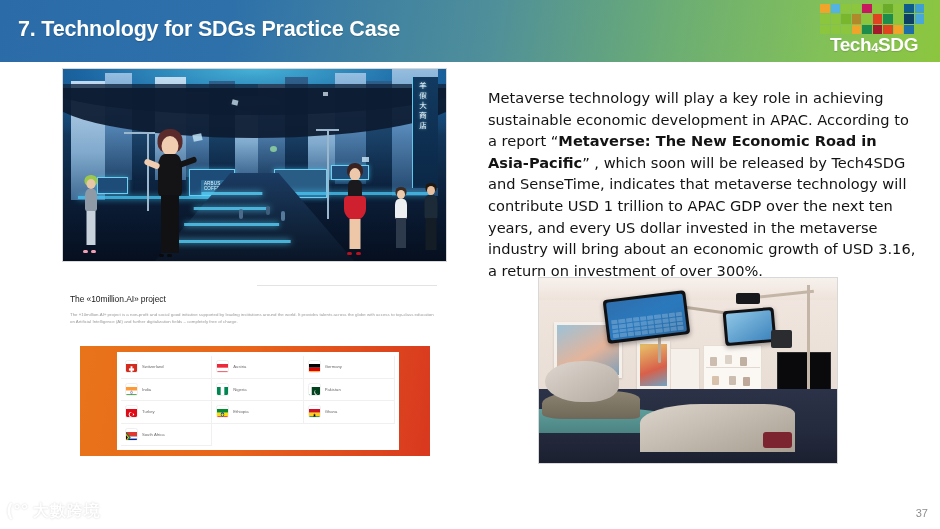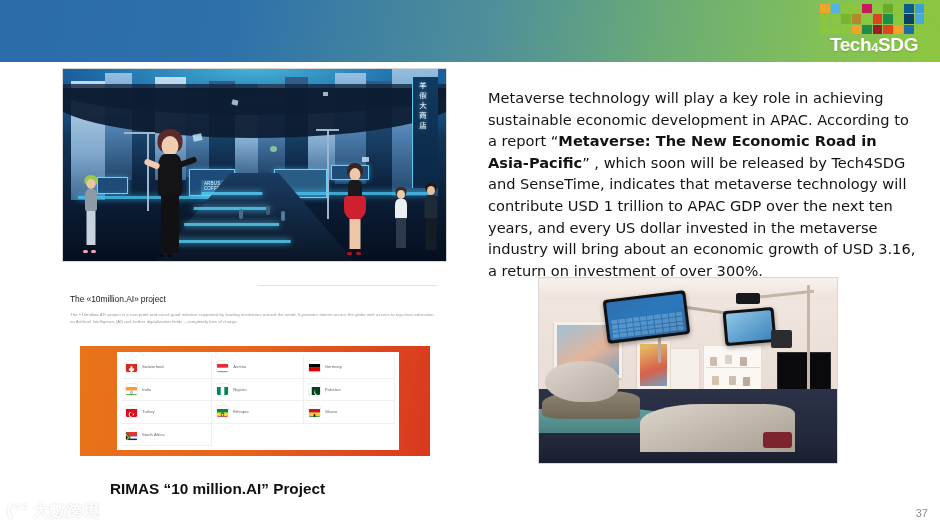--- a/index.html
+++ b/index.html
@@ -147,20 +147,21 @@
   .wm-text { font-size: 16px; color: #ffffff; font-weight: bold; letter-spacing: 1px;
     text-shadow: 0 0 2px rgba(120,120,120,.6); font-family: "DejaVu Sans", sans-serif; }
   .pageno { position: absolute; right: 12px; top: 507px; font-size: 11px; color: #8e8e8e; }
 </style>
 </head>
 <body>
 
 <div class="slide">
 
   <div class="header">
+    <div class="header-title">7. Technology for SDGs Practice Case</div>
 
     <div class="logo-wrap">
       <div class="logo-grid" id="logo-grid">
           <i style="background: rgb(240, 165, 42);"></i>
           <i style="background: rgb(84, 179, 224);"></i>
           <i style="background: rgb(140, 198, 63);"></i>
           <i style="background: rgb(140, 198, 63);"></i>
           <i style="background: rgb(200, 25, 95);"></i>
           <i style="background: rgb(140, 198, 63);"></i>
           <i style="background: rgb(106, 171, 42);"></i>
@@ -494,20 +495,19 @@
 
       <div class="bed"></div>
       <div class="teal" style="left:0;bottom:16%;width:42%;height:13%;border-radius:0 30% 0 0"></div>
       <div class="pillow" style="left:1%;bottom:24%;width:33%;height:15%"></div>
       <div class="head-h" style="left:2%;bottom:33%;width:25%;height:22%"></div>
       <div class="blanket" style="left:34%;bottom:6%;width:52%;height:26%;background:linear-gradient(160deg,#dcd5cb,#a89e92)"></div>
       <div style="position:absolute;left:75%;bottom:8%;width:10%;height:9%;background:#7c2430;border-radius:3px"></div>
     </div>
   </div>
 
-  <div class="caption" id="cap-left">RIMAS “10 million.AI”  Project</div>
 
   <div class="watermark">
     <span class="wm-mark">(°°</span>
     <span class="wm-text">大數跨境</span>
   </div>
   <div class="pageno">37</div>
 </div>
 
 </body></html>

